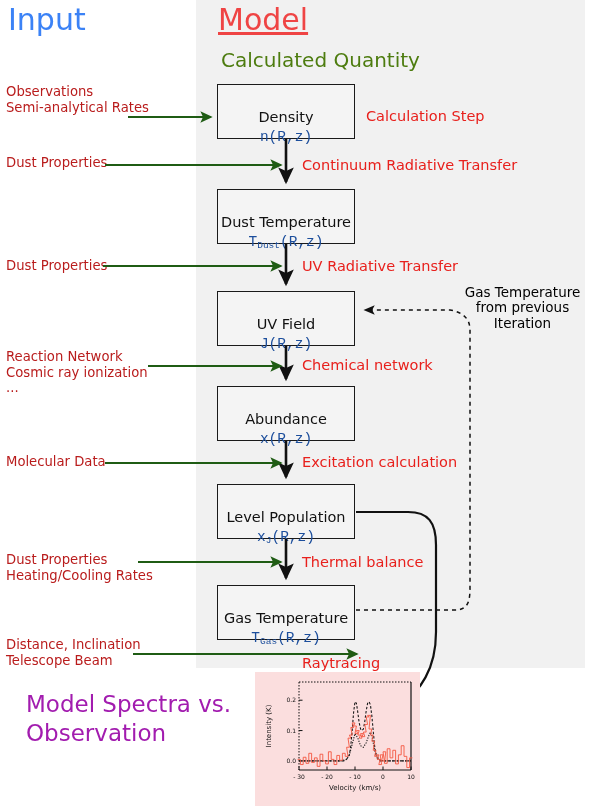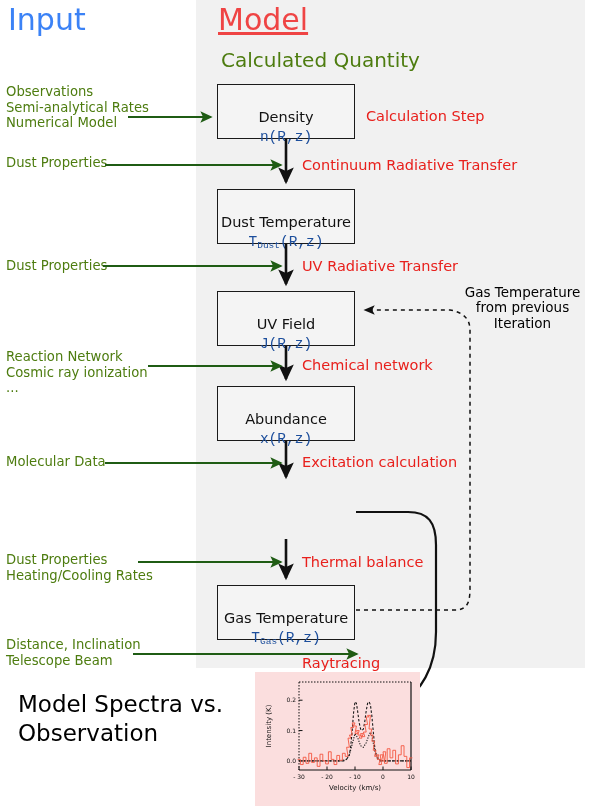--- a/index.html
+++ b/index.html
@@ -84,42 +84,42 @@
   .step-label {
     color: #e8201c;
     font-size: 14.5px;
     white-space: nowrap;
     left: 302px;
     text-align: right;
   }
 
   
   .input-label {
-    color: #4d7c0f;
+    color: #b91c1c;
     font-size: 13.2px;
     line-height: 1.18;
     left: 6px;
     white-space: nowrap;
   }
 
   
   #loop-note {
     left: 455px; top: 285px;
     width: 135px;
     text-align: center;
     font-size: 13.5px;
     color: #000000;
     line-height: 1.14;
   }
 
   
   #bottom-caption {
-    left: 18px; top: 690px;
+    left: 26px; top: 690px;
     font-size: 23px;
-    color: #000000;
+    color: #a21caf;
     line-height: 1.26;
   }
 
   
   #spectrum-panel {
     left: 255px; top: 672px;
     width: 165px; height: 154px;
     background: #fbdede;
   }
   #spectrum-svg { display:block; }
@@ -155,38 +155,41 @@
   <div class="abs node-box" style="top:291px">
     <div class="node-title">UV Field</div>
     <div class="node-sym"><span>J</span><sub></sub><span>(R,z)</span></div>
   </div>
 
   <div class="abs node-box" style="top:386px">
     <div class="node-title">Abundance</div>
     <div class="node-sym"><span>x</span><sub></sub><span>(R,z)</span></div>
   </div>
 
+  <div class="abs node-box" style="top:484px">
+    <div class="node-title">Level Population</div>
+    <div class="node-sym"><span>x</span><sub>J</sub><span>(R,z)</span></div>
+  </div>
 
   <div class="abs node-box" style="top:585px">
     <div class="node-title">Gas Temperature</div>
     <div class="node-sym"><span>T</span><sub>Gas</sub><span>(R,z)</span></div>
   </div>
 
   <div class="abs step-label" style="top:108px; left:366px">Calculation Step</div>
   <div class="abs step-label" style="top:157px">Continuum Radiative Transfer</div>
   <div class="abs step-label" style="top:258px">UV Radiative  Transfer</div>
   <div class="abs step-label" style="top:357px">Chemical network</div>
   <div class="abs step-label" style="top:454px">Excitation  calculation</div>
   <div class="abs step-label" style="top:554px">Thermal balance</div>
   <div class="abs step-label" style="top:655px">Raytracing</div>
 
   <div class="abs input-label" style="top:84px">
     <div>Observations</div>
     <div>Semi-analytical Rates</div>
-    <div>Numerical Model</div>
   </div>
 
   <div class="abs input-label" style="top:155px">
     <div>Dust Properties</div>
   </div>
 
   <div class="abs input-label" style="top:258px">
     <div>Dust Properties</div>
   </div>
 

